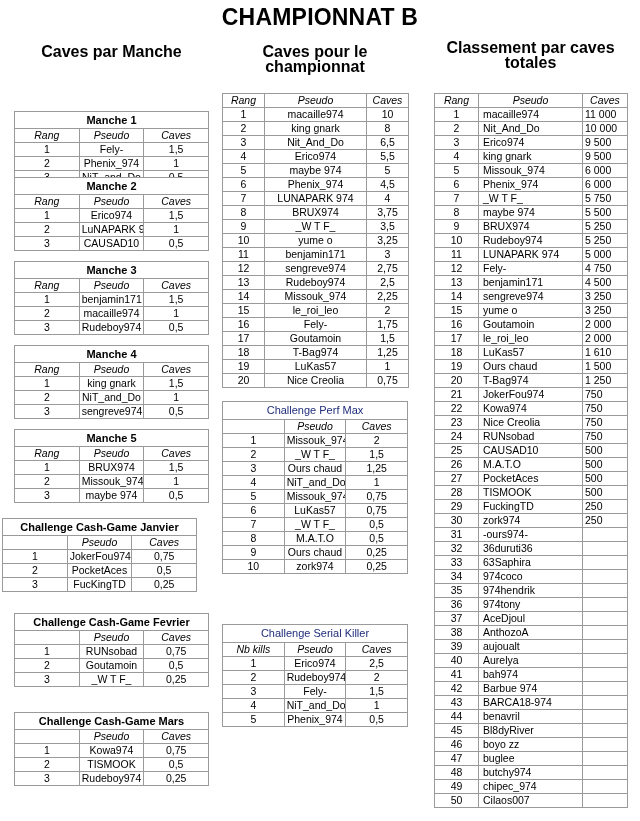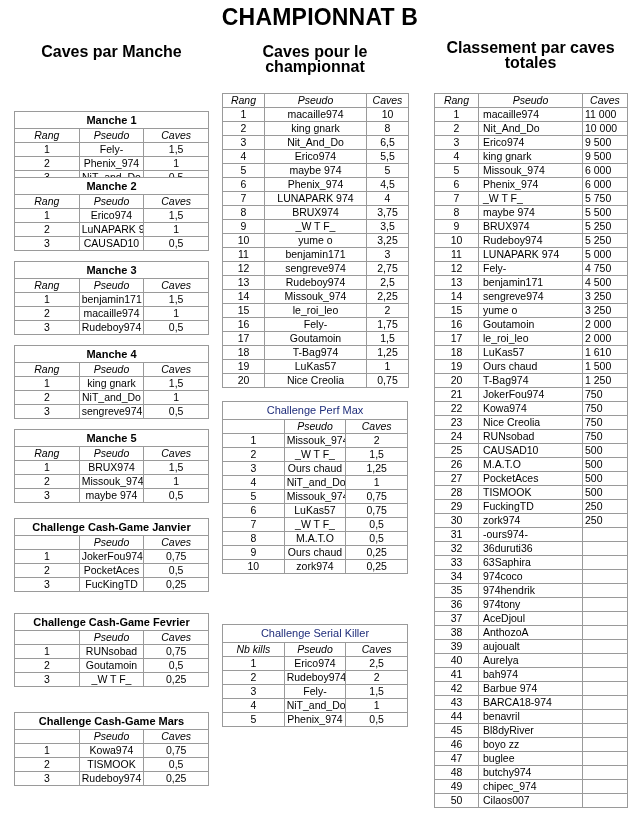--- a/index.html
+++ b/index.html
@@ -81,21 +81,21 @@
   .right .c-pseudo { width: 104px; text-align: left; padding-left: 4px; }
   .right .c-caves  { width: 45px; text-align: left; padding-right: 16px; }
   .right th.c-pseudo, .right th.c-caves { text-align: center; padding-left: 2px; padding-right: 2px; }
 
   
   #t-m1 { left: 14px; top: 93px;  width: 195px; margin-top: 18px; }
   #t-m2 { left: 14px; top: 177px; width: 195px; }
   #t-m3 { left: 14px; top: 261px; width: 195px; }
   #t-m4 { left: 14px; top: 345px; width: 195px; }
   #t-m5 { left: 14px; top: 429px; width: 195px; }
-  #t-cg1 { left: 14px; top: 518px; width: 195px; }
+  #t-cg1 { left: 2px; top: 518px; width: 195px; }
   #t-cg2 { left: 14px; top: 613px; width: 195px; }
   #t-cg3 { left: 14px; top: 712px; width: 195px; }
 
   
   #t-champ { left: 222px; top: 93px;  width: 186px; }
   #t-perf  { left: 222px; top: 401px; width: 186px; }
   #t-kill  { left: 222px; top: 624px; width: 186px; }
 
   
   #t-class { left: 434px; top: 93px; width: 193px; }

